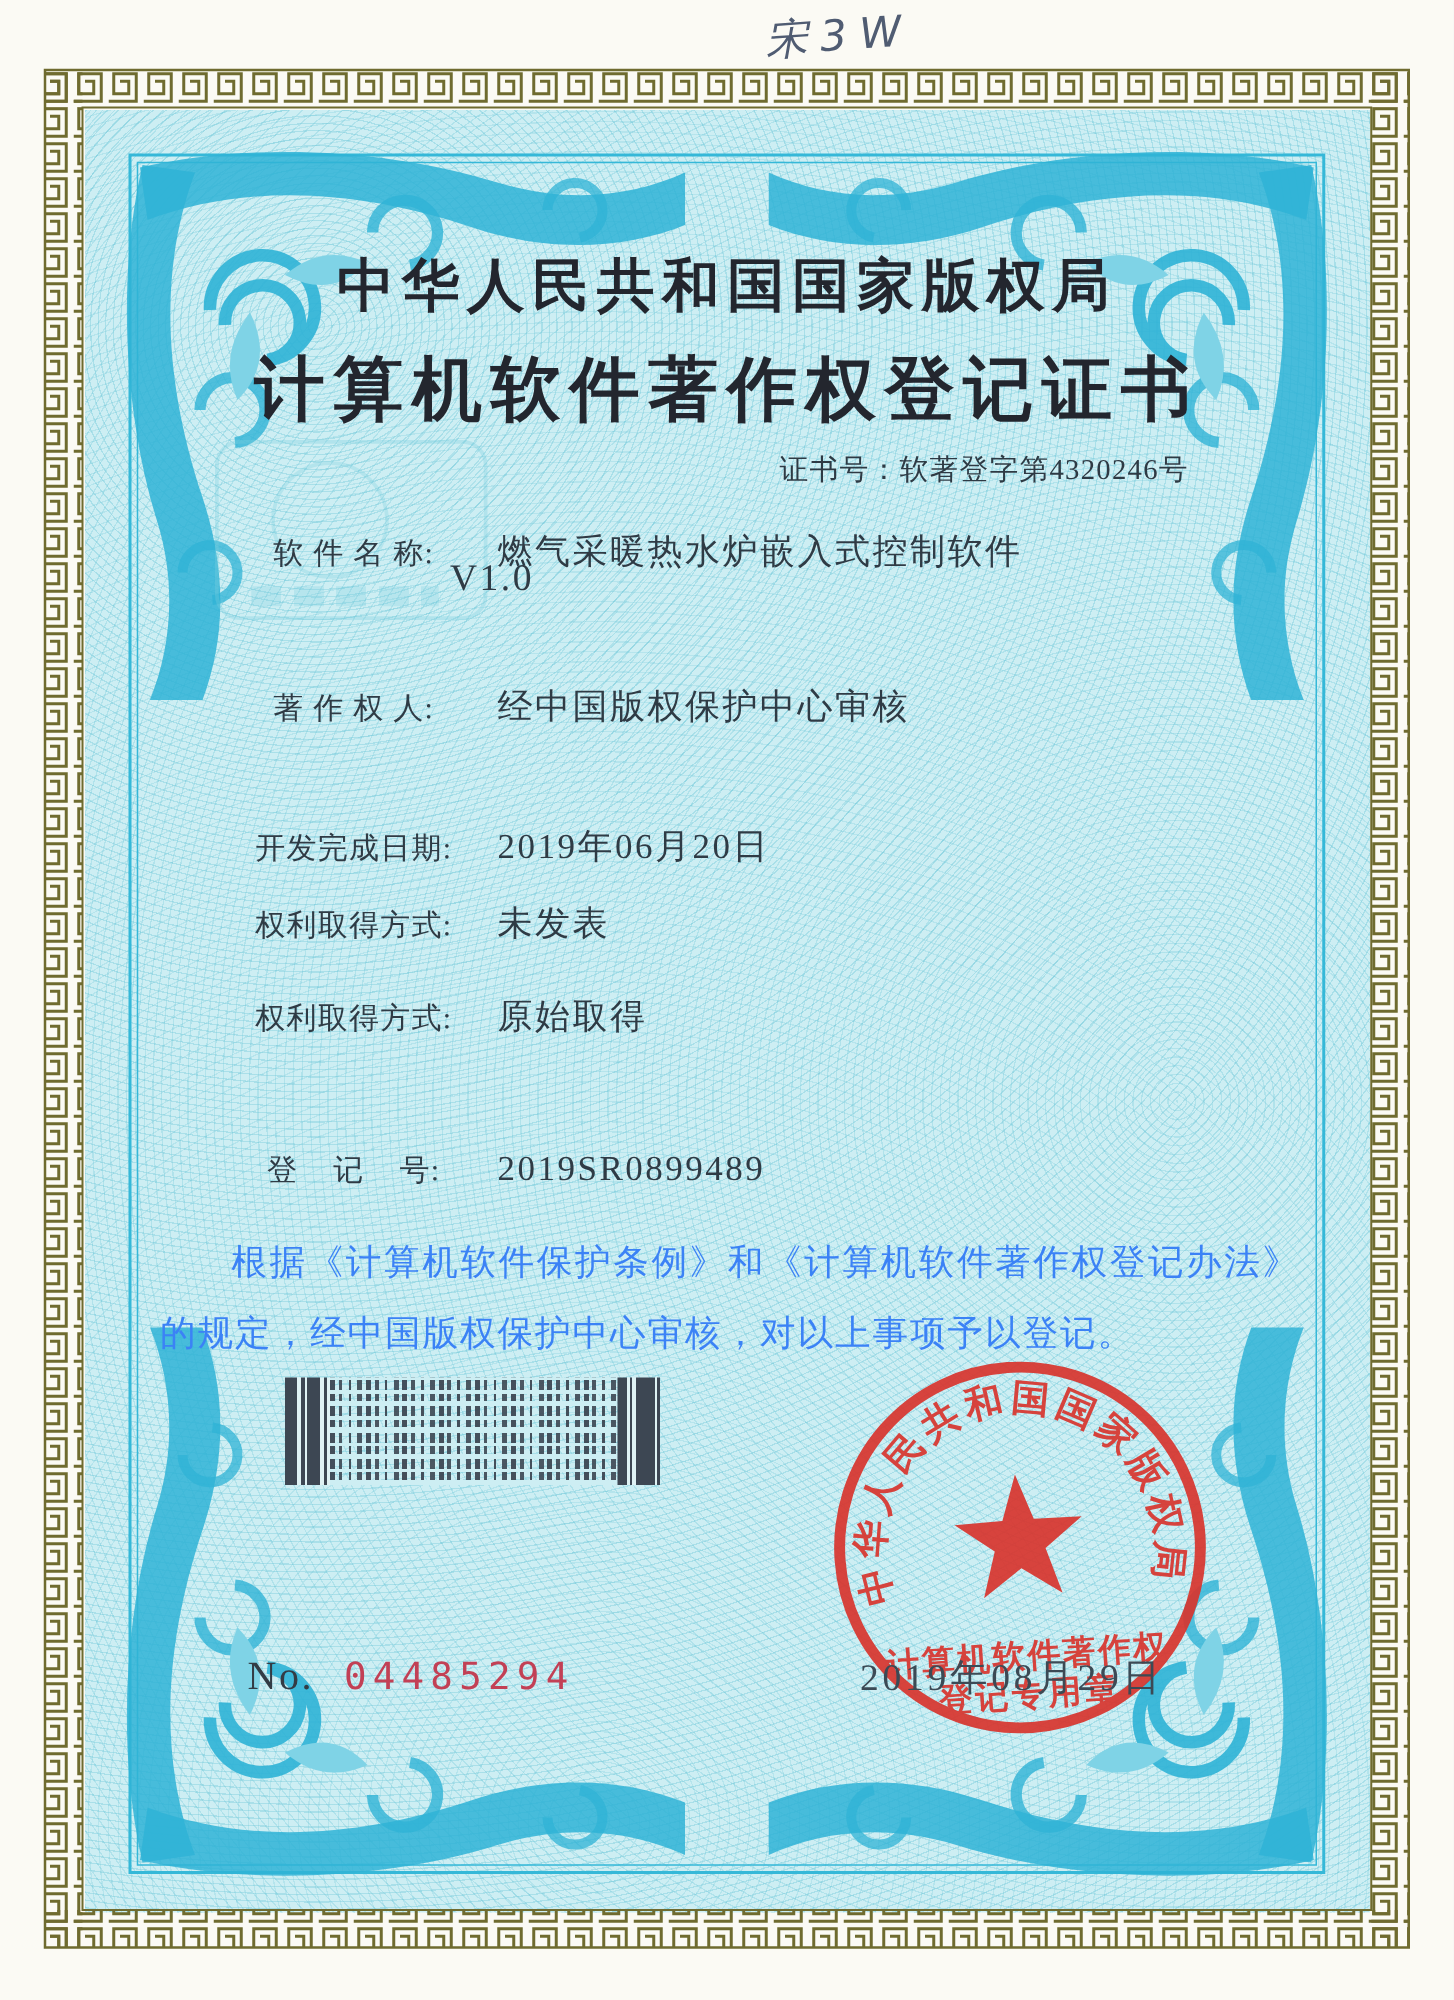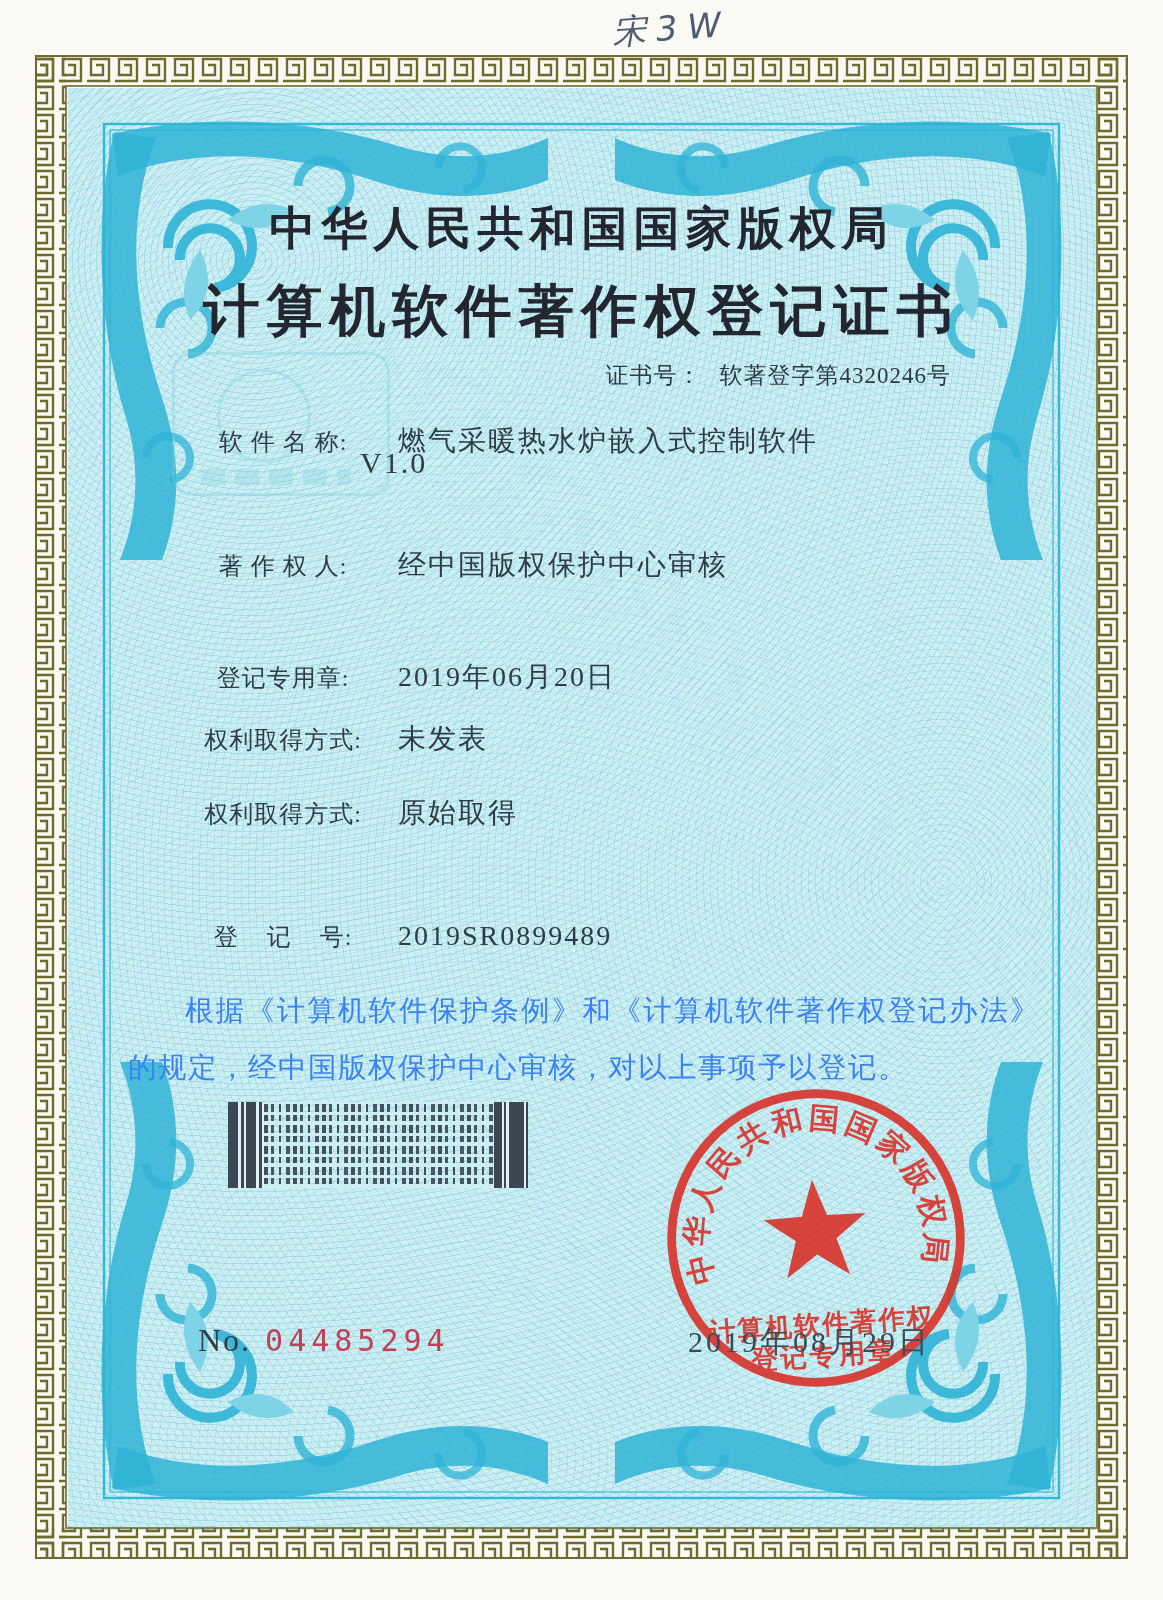--- a/index.html
+++ b/index.html
@@ -63,21 +63,21 @@
   .bc-mid{flex:1;background:
       repeating-linear-gradient(0deg, #cdeef3 0 4px, transparent 4px 10px, #cdeef3 10px 13px, transparent 13px 21px),
       repeating-linear-gradient(90deg, rgba(61,71,83,.95) 0 4px, transparent 4px 7px, rgba(61,71,83,.9) 7px 10px, transparent 10px 15px, rgba(61,71,83,.95) 15px 17px, transparent 17px 22px, rgba(61,71,83,.9) 22px 26px, transparent 26px 29px);}
   .bc-right{width:34px;background:repeating-linear-gradient(90deg,#3d4753 0 8px,#dff2f4 8px 10px,#3d4753 10px 12px,#dff2f4 12px 15px,#3d4753 15px 22px);}
   .seal{position:absolute;left:660px;top:1082px;width:312px;height:312px;transform:rotate(-4deg);opacity:.92;}
   .issue-date{
     position:absolute;left:688px;top:1322px;font-size:30px;color:#3c4a55;letter-spacing:3px;z-index:5;
   }
   .serial{position:absolute;left:198px;top:1322px;font-size:32px;z-index:5;}
   .serial .prefix{color:#333c45;letter-spacing:2px;}
-  .serial .number{color:#c24055;letter-spacing:5px;margin-left:14px;font-family:"DejaVu Sans Mono","Liberation Mono",monospace;font-size:30px;}
+  .serial .number{color:#c24055;letter-spacing:5px;margin-left:24px;font-family:"DejaVu Sans Mono","Liberation Mono",monospace;font-size:30px;}
 </style>
 </head>
 <body>
 
 <div class="page">
 
   <div class="paper"></div>
 
   <svg class="frame-svg" width="1163" height="1600" viewBox="0 0 1163 1600">
     <defs>
@@ -116,33 +116,33 @@
   <div class="ghost-seal">
     <div class="ghost-circle"></div>
     <div class="ghost-row"></div>
   </div>
 
   <div class="handwriting">宋3W</div>
 
   <div class="authority">中华人民共和国国家版权局</div>
   <div class="cert-title">计算机软件著作权登记证书</div>
 
-  <div class="cert-no"><span>证书号：</span><span style="margin-left:18px">软著登字第4320246号</span></div>
+  <div class="cert-no"><span>证书号：</span><span style="">软著登字第4320246号</span></div>
 
   <div class="row" style="top:404px">
     <span class="lbl">软 件 名 称:</span><span class="val">燃气采暖热水炉嵌入式控制软件</span>
   </div>
   <div class="val2" style="top:446px">V1.0</div>
 
   <div class="row" style="top:528px">
     <span class="lbl">著 作 权 人:</span><span class="val">经中国版权保护中心审核</span>
   </div>
 
   <div class="row" style="top:640px">
-    <span class="lbl">登记专用章:</span><span class="val">2019年06月20日</span>
+    <span class="lbl">开发完成日期:</span><span class="val">2019年06月20日</span>
   </div>
 
   <div class="row" style="top:702px">
     <span class="lbl">权利取得方式:</span><span class="val">未发表</span>
   </div>
 
   <div class="row" style="top:776px">
     <span class="lbl">权利取得方式:</span><span class="val">原始取得</span>
   </div>
 

